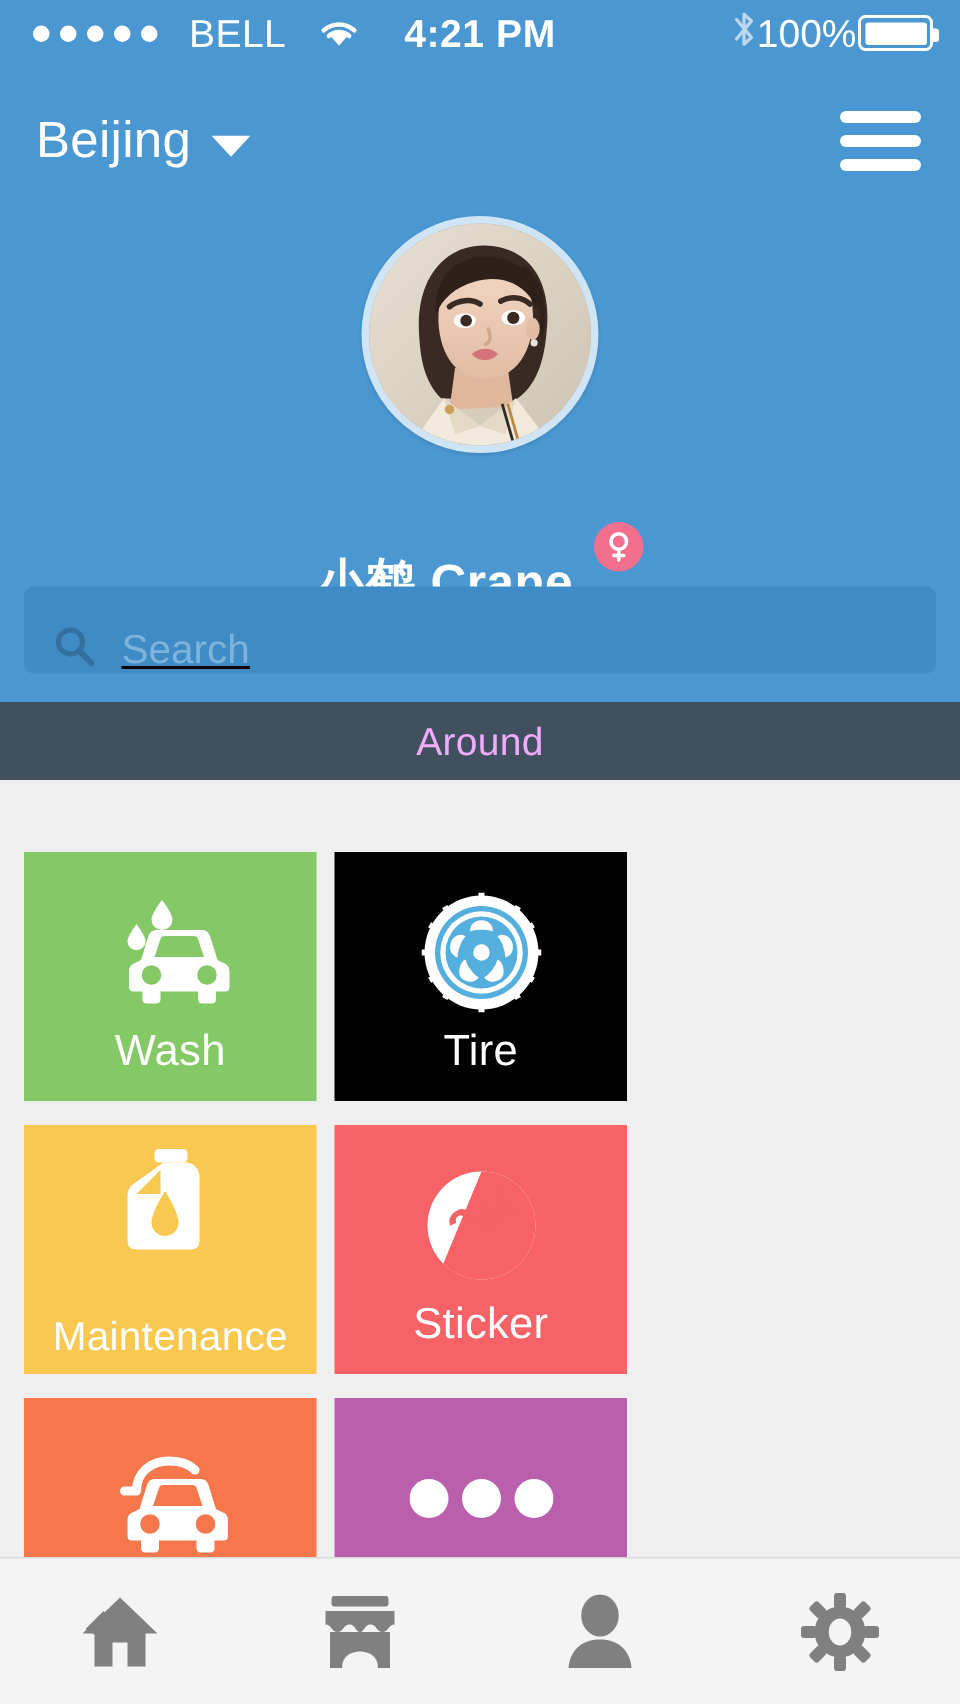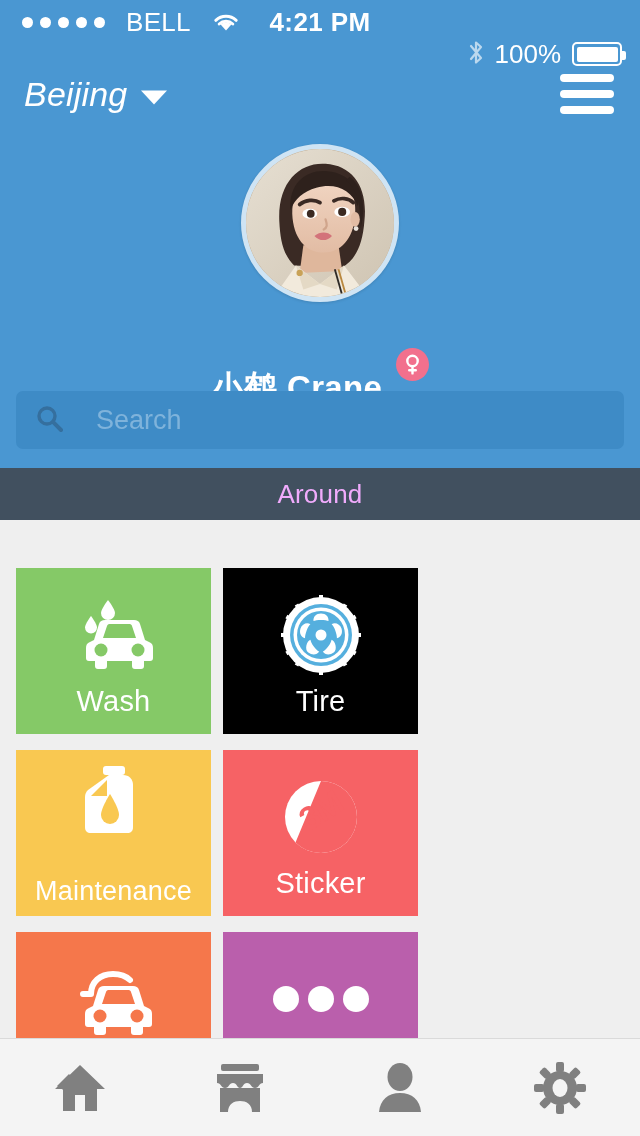--- a/index.html
+++ b/index.html
@@ -26,39 +26,39 @@
   .sb-left { position:absolute; left:22px; top:0; height:44px; display:flex; align-items:center; gap:21px; }
   .dots { display:flex; gap:7px; align-items:center; }
   .dots i { width:11px; height:11px; border-radius:50%; background:#fff; display:block; }
   .carrier { font-size:26px; letter-spacing:.3px; font-weight:400; }
   .wifi { width:28px; height:22px; position:relative; }
   .sb-center {
     position:absolute; left:0; top:0; width:640px; height:44px;
     display:flex; align-items:center; justify-content:center;
     font-size:26px; font-weight:600; letter-spacing:.4px;
   }
-  .sb-right { position:absolute; right:18px; top:0; height:44px; display:flex; align-items:center; gap:11px;margin-top:32px; }
+  .sb-right { position:absolute; right:18px; top:0; height:44px; display:flex; align-items:center; gap:1px; }
   .pct { font-size:26px; font-weight:400; }
   .battery {
     width:50px; height:24px; border:2.5px solid #fff; border-radius:5px;
     position:relative; padding:2.5px;
   }
   .battery::after {
     content:""; position:absolute; right:-6px; top:7px; width:4px; height:9px;
     background:#fff; border-radius:0 2px 2px 0;
   }
   .battery i { display:block; width:100%; height:100%; background:#fff; border-radius:2px; }
 
   
   .navbar { position:absolute; left:0; top:44px; width:640px; height:100px; }
   .city {
     position:absolute; left:24px; top:50%; transform:translateY(-50%);
     display:flex; align-items:center; gap:14px; cursor:pointer;
   }
-  .city-label { color:#fff; font-size:34px; font-weight:400; letter-spacing:.2px;font-style:italic; }
+  .city-label { color:#fff; font-size:34px; font-weight:400; letter-spacing:.2px; }
   .caret { width:0; height:0; border-left:13px solid transparent; border-right:13px solid transparent; border-top:14px solid #fff; margin-top:6px; }
   .hamburger {
     position:absolute; right:26px; top:50%; transform:translateY(-50%);
     width:54px; display:flex; flex-direction:column; gap:8px; cursor:pointer;
   }
   .hamburger i { display:block; height:8px; background:#fff; border-radius:4px; }
 
   
   .avatar-wrap { position:absolute; left:50%; top:144px; transform:translateX(-50%); }
   .avatar {
@@ -76,22 +76,23 @@
   .gender-badge {
     width:33px; height:33px; border-radius:50%; background:#F2708D;
     display:flex; align-items:center; justify-content:center;
   }
   .gender-badge svg { display:block; }
 
   
   .searchbar {
     position:absolute; left:16px; top:391px; width:608px; height:58px;
     background:#3E8BC6; border-radius:7px;
-    display:flex; align-items:center; gap:33px; padding:0 20px;
+    display:flex; align-items:flex-end; gap:18px; padding:0 20px;
     cursor:text;
+    text-decoration:underline;
   }
   .search-ph { color:#7FB3DB; font-size:27px; }
 
   
   .sectionbar {
     position:absolute; left:0; top:468px; width:640px; height:52px;
     background:#41505F; color:#f0abfc;
     display:flex; align-items:center; justify-content:center;
     font-size:26px; letter-spacing:.2px;
   }

